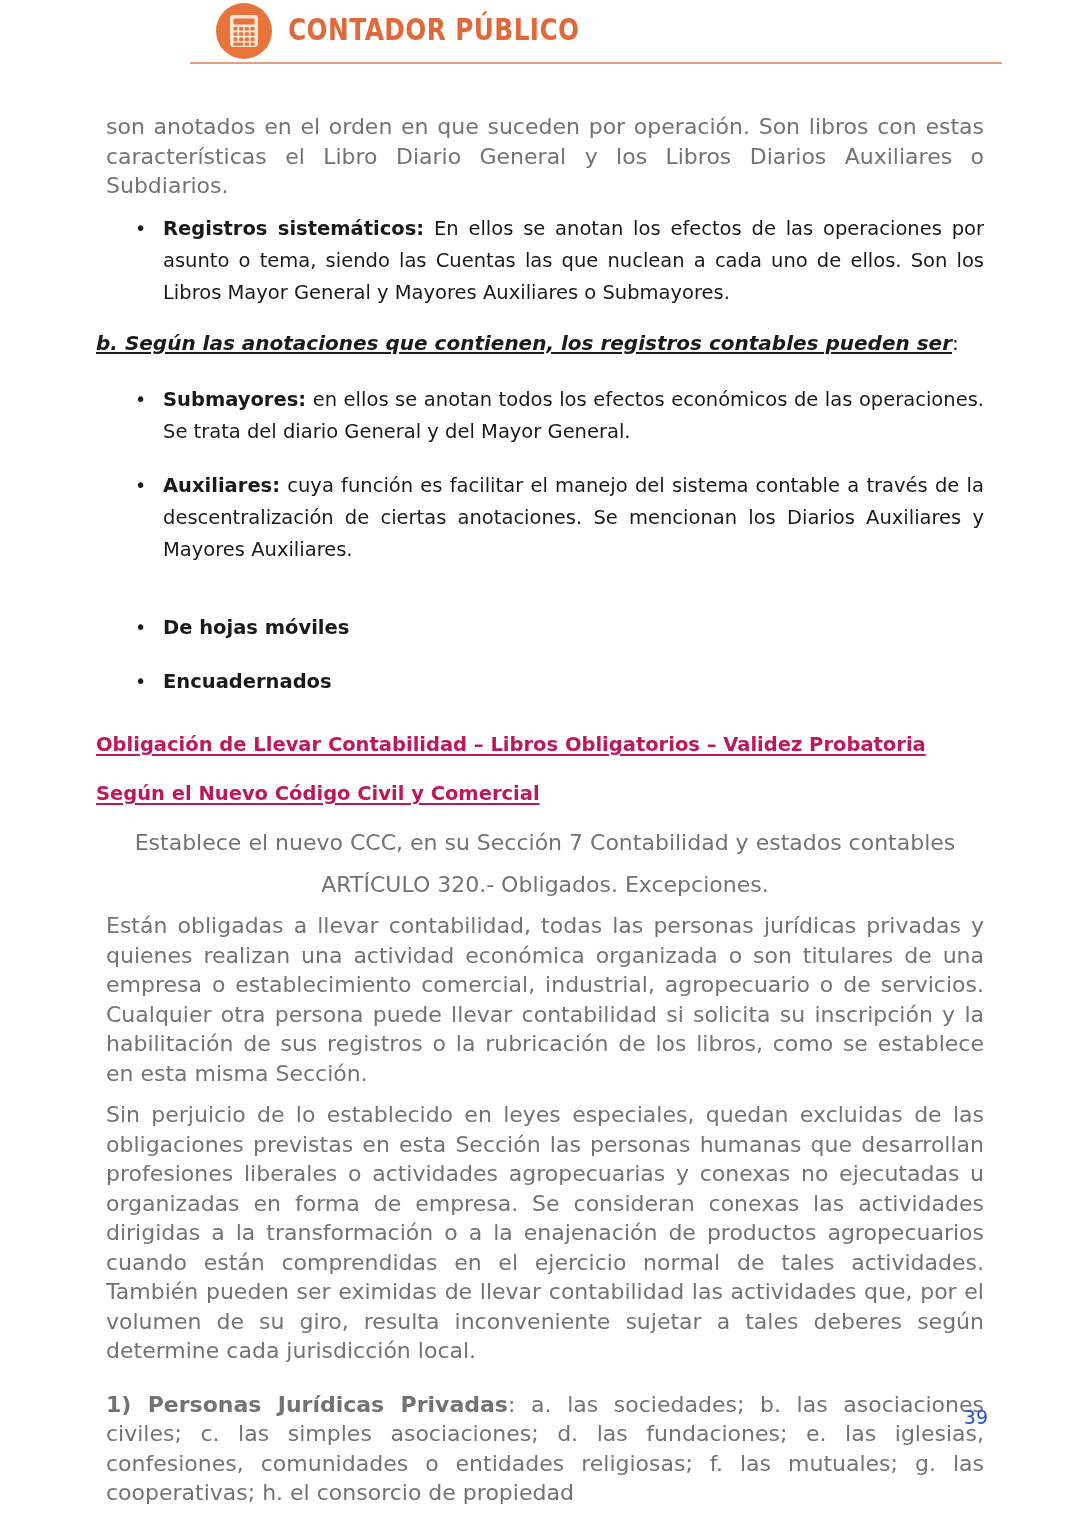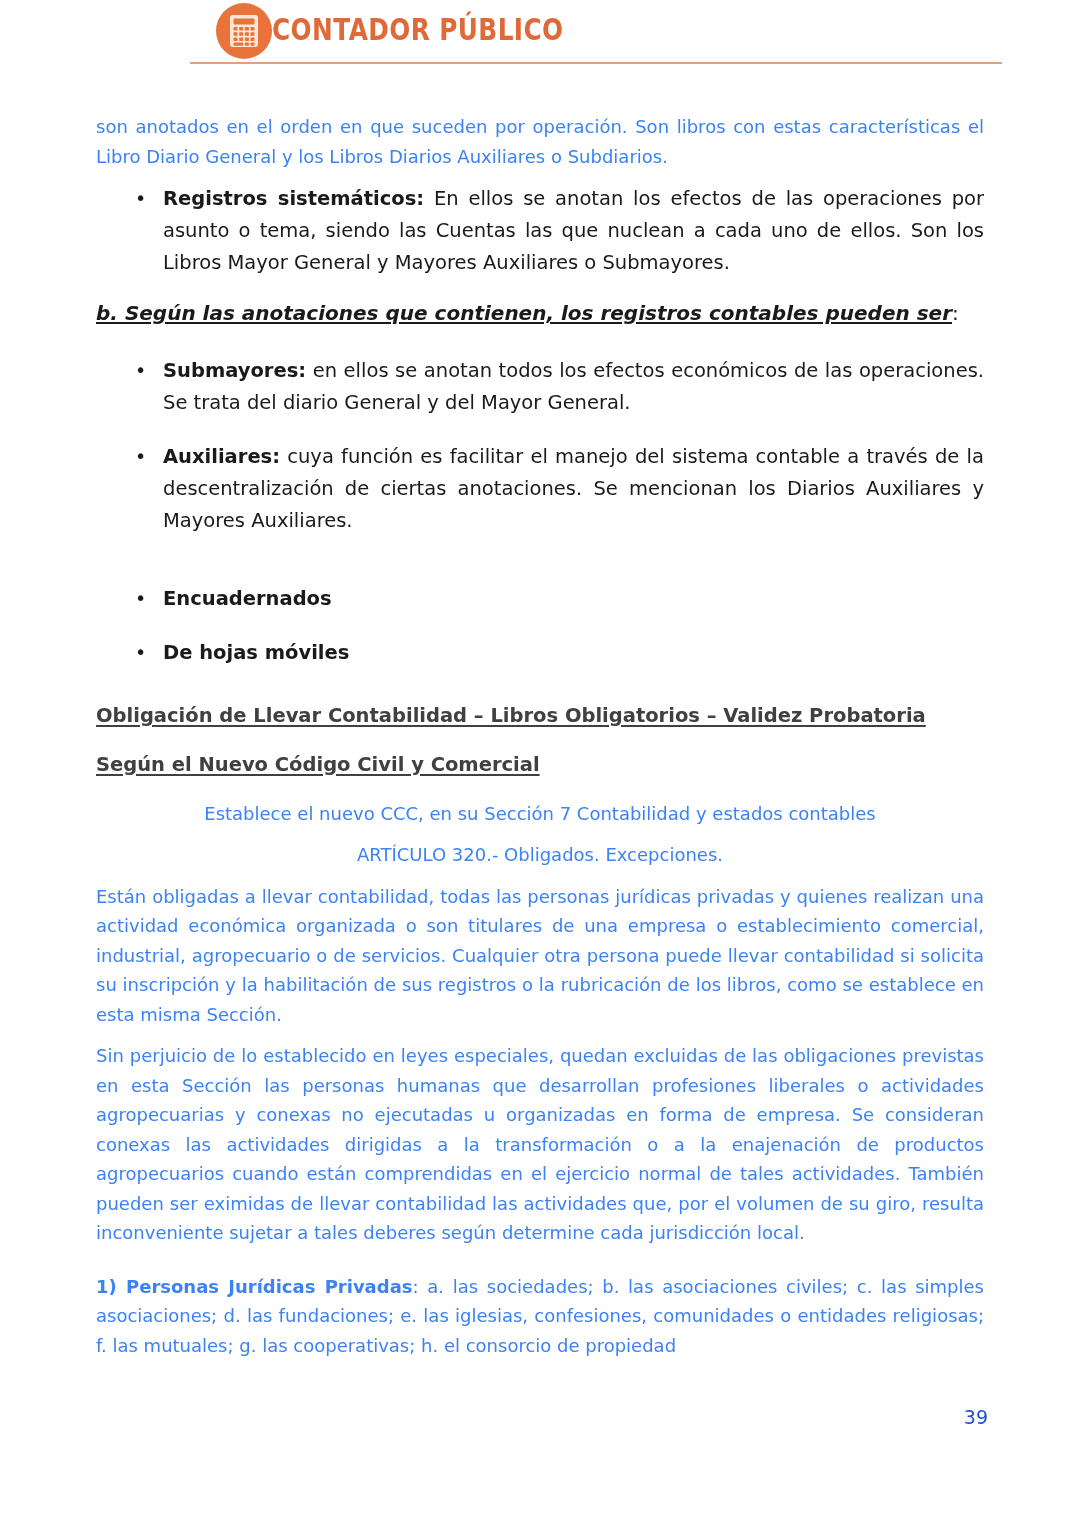--- a/index.html
+++ b/index.html
@@ -23,20 +23,21 @@
     top: 0;
     width: 1080px;
     height: 72px;
   }
   .logo-wrap {
     position: absolute;
     left: 216px;
     top: 3px;
     display: flex;
     align-items: center;
+    gap: 16px;
   }
   .logo-circle {
     width: 56px;
     height: 56px;
     border-radius: 50%;
     background: #e8743b;
     display: flex;
     align-items: center;
     justify-content: center;
     flex: none;
@@ -65,26 +66,26 @@
 
   
   .page-body {
     position: absolute;
     left: 96px;
     top: 112px;
     width: 888px;
   }
 
   p.para {
-    margin: 0 0 0 0;
-    font-size: 18px;
+    margin: 0 0 0 10px;
+    font-size: 22px;
     line-height: 29.5px;
     text-align: justify;
     text-justify: inter-word;
-    color: #3b82f6;
+    color: #737373;
   }
   p.para.nojust { text-align: center; }
 
   .spacer-sm { height: 12px; }
   .spacer-md { height: 20px; }
   .spacer-lg { height: 26px; }
   .spacer-xl { height: 32px; }
 
   ul.blist {
     margin: 0;
@@ -125,21 +126,21 @@
     text-decoration: underline;
     text-decoration-thickness: 2px;
     text-underline-offset: 2px;
   }
   .hdr-bu .nou { text-decoration: none; font-style: normal; font-weight: 400; }
 
   .green-head {
     font-size: 19.5px;
     line-height: 29px;
     font-weight: 700;
-    color: #404040;
+    color: #be185d;
     text-decoration: underline;
     text-decoration-thickness: 2px;
     text-underline-offset: 3px;
     display: inline;
   }
   .green-head-line { margin: 0; }
 
   .page-num {
     position: absolute;
     left: 0;
@@ -212,25 +213,25 @@
     </li>
   </ul>
 
   <div class="spacer-md"></div>
 
 
   <div class="spacer-lg"></div>
 
   <ul class="blist tight">
     <li>
+      <b>De hojas móviles</b>
+    </li>
+    <li>
       <b>Encuadernados</b>
     </li>
-    <li>
-      <b>De hojas móviles</b>
-    </li>
   </ul>
 
   <div class="spacer-xl"></div>
 
   <p class="green-head-line"><span class="green-head">Obligación de Llevar Contabilidad – Libros Obligatorios – Validez Probatoria</span></p>
 
   <div class="spacer-md"></div>
 
   <p class="green-head-line"><span class="green-head">Según el Nuevo Código Civil y Comercial</span></p>
 

